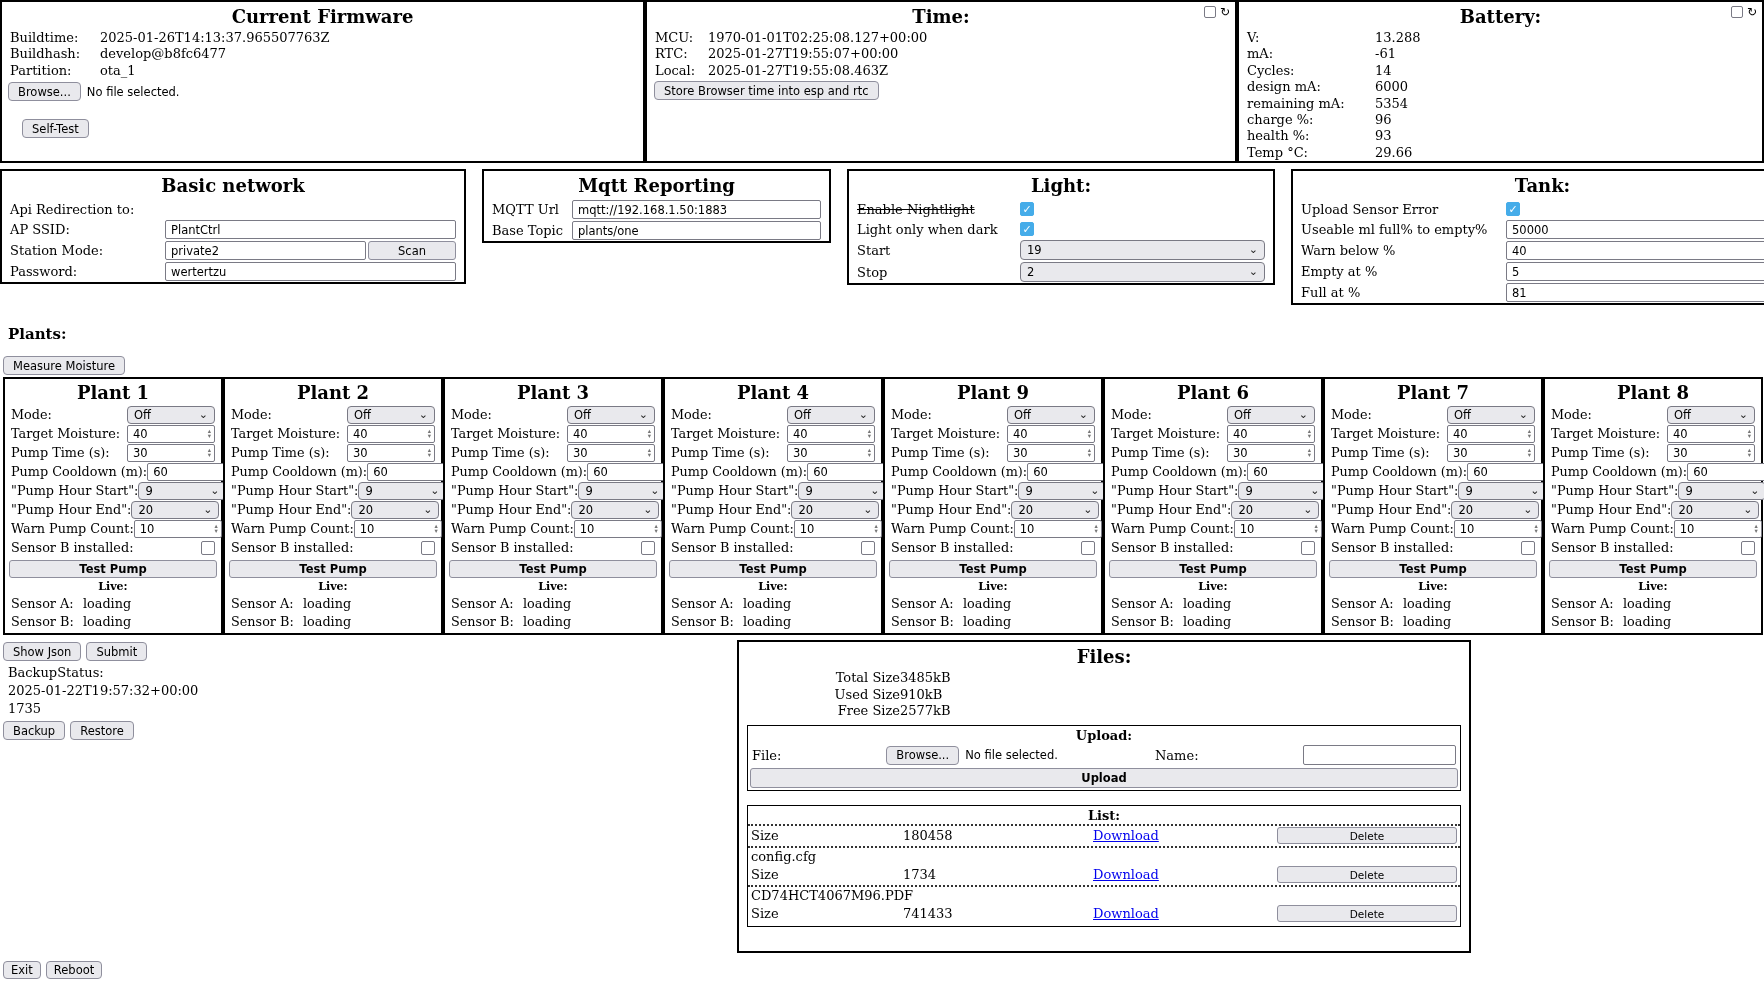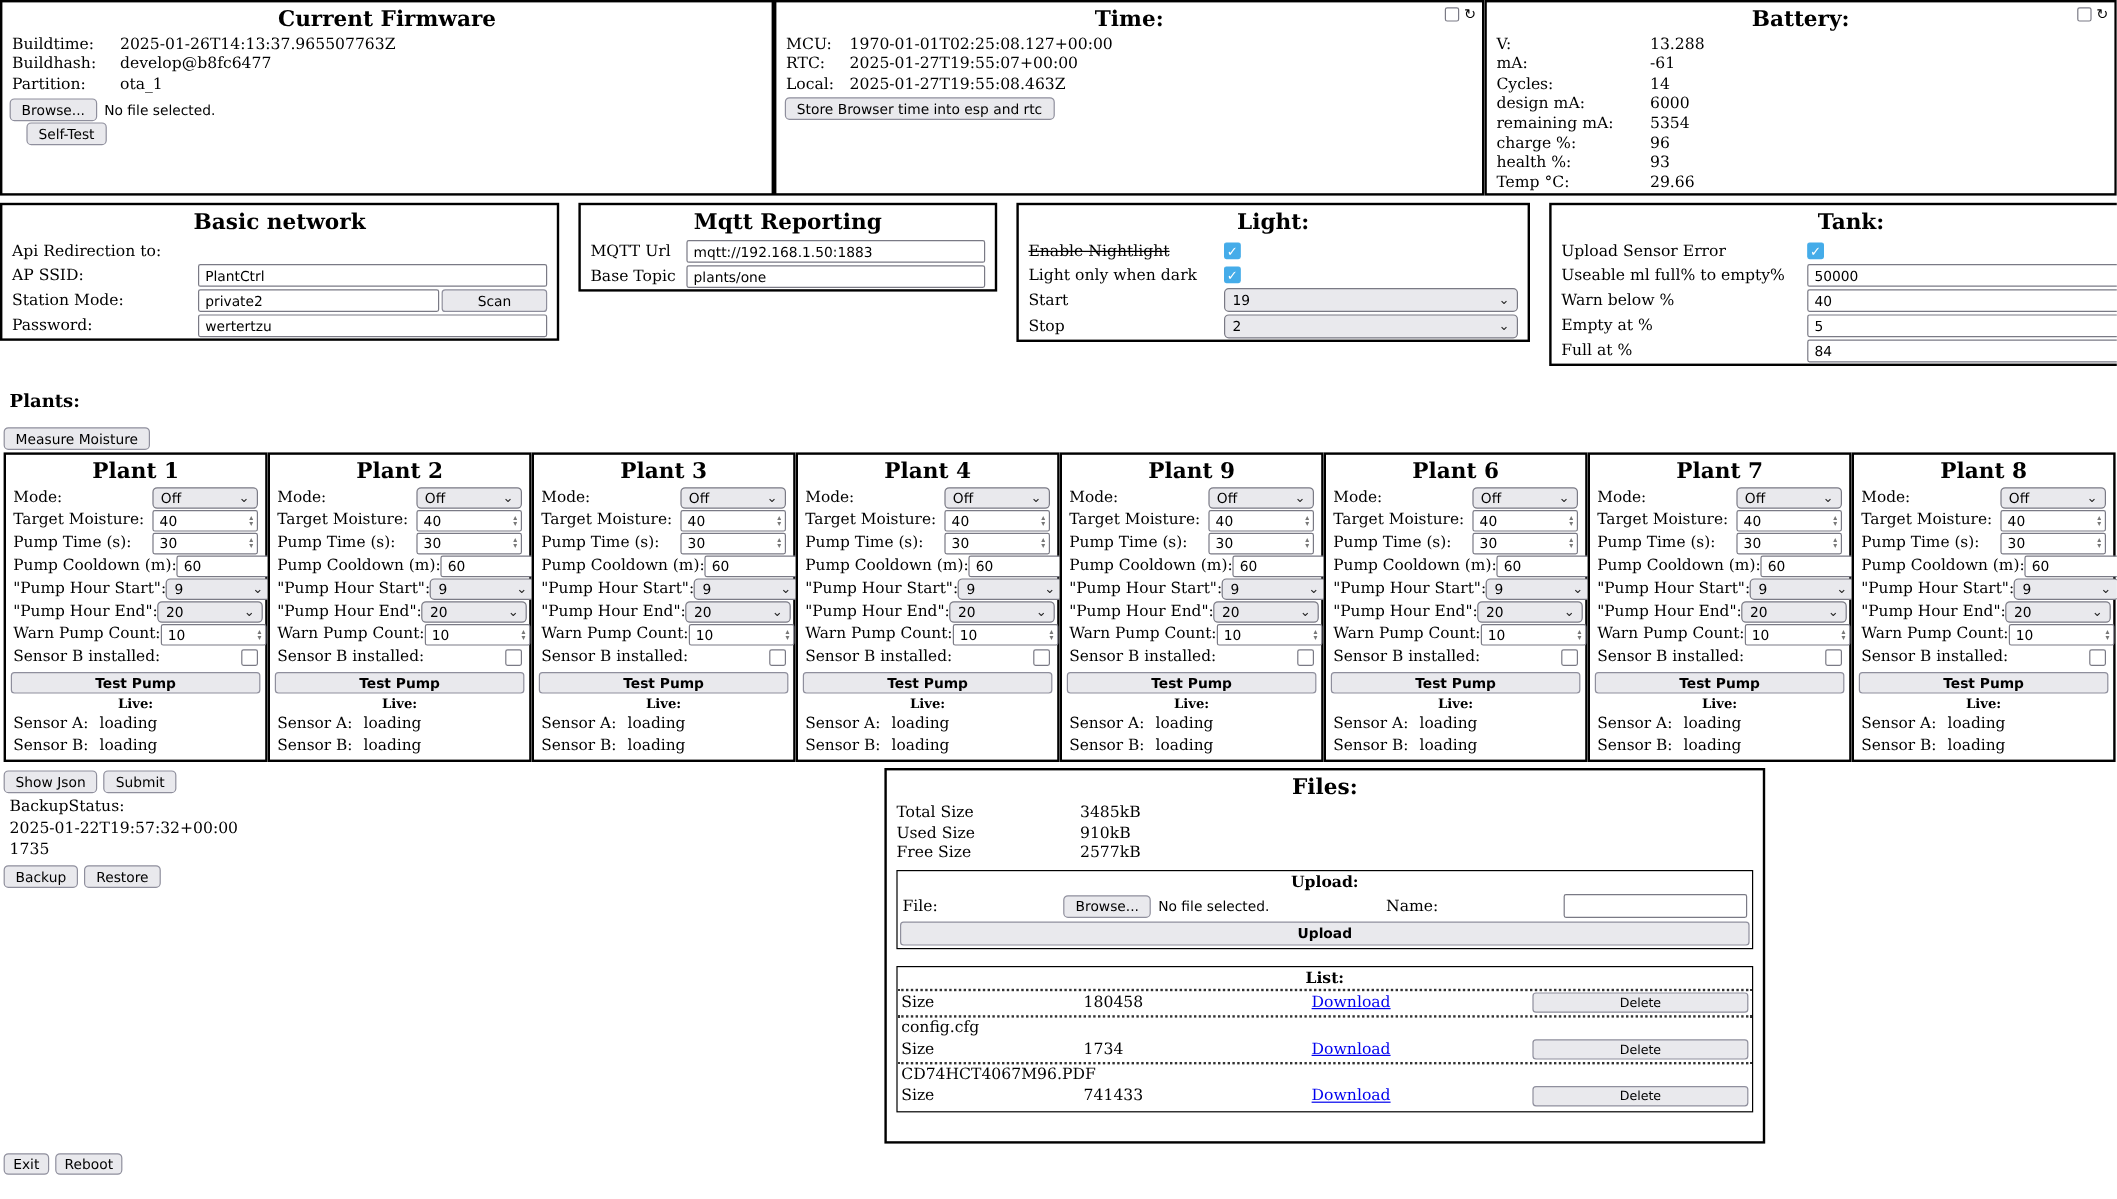--- a/index.html
+++ b/index.html
@@ -44,21 +44,21 @@
   
   .row1{width:1764px;}
   .fw{width:645px;}
   .tm{width:592px;}
   .bat{flex:1;}
   .fw .k{width:90px;}
   .tm .k{width:53px;}
   .bat .k{width:128px;}
   .browse-row{display:flex;align-items:center;gap:6px;padding:3px 6px 0;}
   .nofile{font-family:"DejaVu Sans",sans-serif;font-size:11.5px;}
-  .selftest{margin:1px 0 0 20px;}
+  .selftest{margin:18px 0 0 20px;}
   .store-btn{margin:2px 0 0 7px;}
   
   .row2{margin-top:6px;gap:16px;align-items:flex-start;width:1764px;}
   .net{width:466px;}
   .mqtt{width:349px;}
   .light{width:428px;}
   .tank{width:503px;}
   .frow{display:flex;align-items:center;padding:1px 8px;min-height:20px;}
   .net .k{width:155px;}
   .net .tinput{width:300px;}
@@ -83,21 +83,21 @@
   .testpump{display:flex;margin:3px 4px 1px;height:18px;width:calc(100% - 8px);font-weight:bold;border-radius:3px;}
   .plive{font-weight:bold;text-align:center;font-size:11px;padding:1px 0;}
   .srow{height:18px;}
   .slabel{width:72px;flex:none;}
   
   .bottom{display:flex;margin-top:5px;align-items:flex-start;}
   .bottom-left{width:737px;padding:2px 0 0 3px;}
   .bl-buttons{display:flex;gap:5px;margin-bottom:3px;}
   .bl-line{line-height:18px;padding-left:5px;}
   .files{width:734px;min-height:313px;padding-bottom:6px;}
-  .files .kv .k{width:153px;}
+  .files .kv .k{width:153px;text-align:right;}
   .subbox{border:1px solid #000;margin:6px 8px 0;}
   .sub-title{font-weight:bold;text-align:center;font-size:13px;padding:2px 0 1px;}
   .upload-row{display:flex;align-items:center;padding:1px 4px 3px;}
   .u-file-label{width:150px;}
   .u-browse{display:flex;align-items:center;gap:6px;width:300px;}
   .u-name-label{width:62px;}
   .u-input{width:170px;margin-left:92px;height:20px;}
   .upload-btn{display:flex;margin:0 2px 2px;height:20px;width:calc(100% - 4px);border-radius:3px;font-weight:bold;}
   .listbox{margin-top:14px;padding-bottom:2px;}
   .fentry{border-top:2px dotted #333;}
@@ -289,21 +289,21 @@
           <span>5</span>
           <span class="spin">
             <i>▴</i>
             <i>▾</i>
           </span>
         </span>
     </div>
     <div class="frow">
       <span class="k">Full at %</span>
       <span class="num">
-          <span>84</span>
+          <span>81</span>
           <span class="spin">
             <i>▴</i>
             <i>▾</i>
           </span>
         </span>
     </div>
   </div>
 </div>
 
 <div class="plants-heading">Plants:</div>

